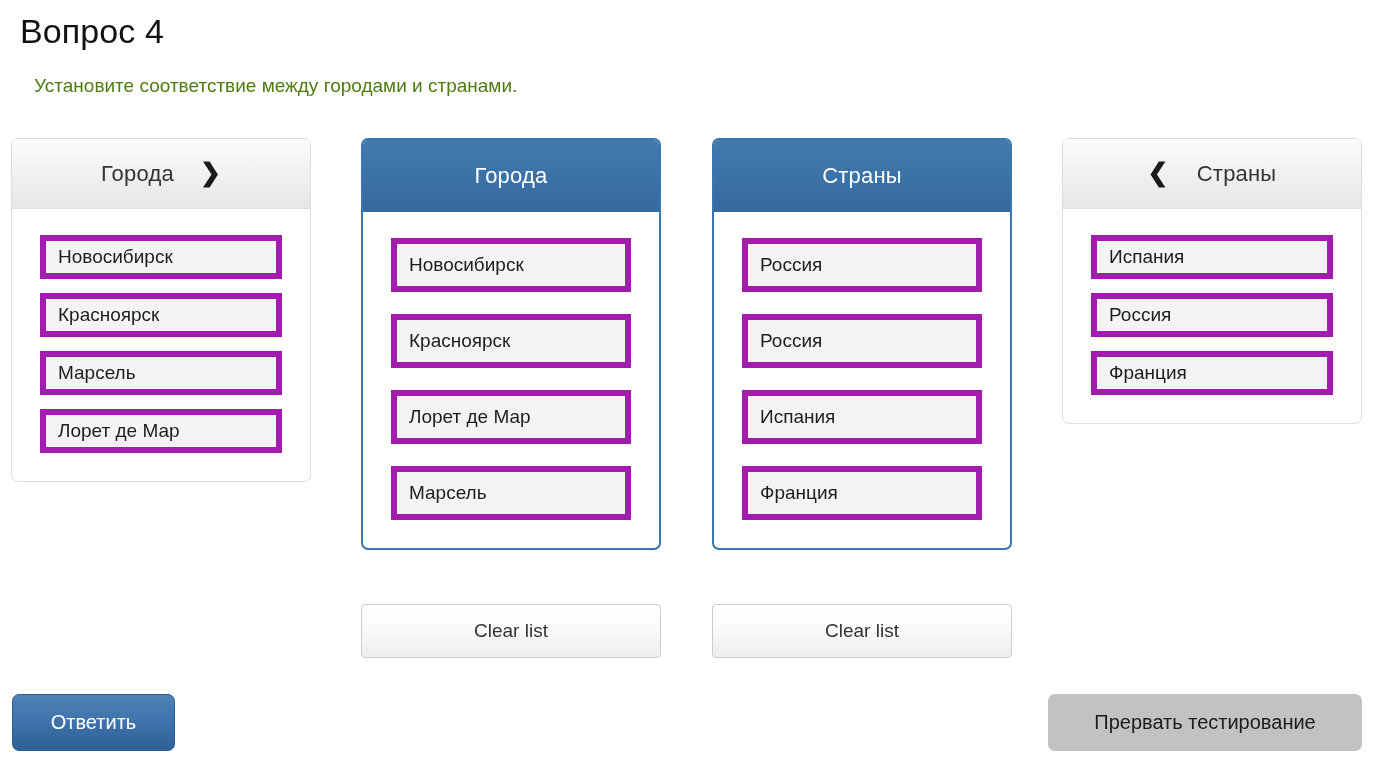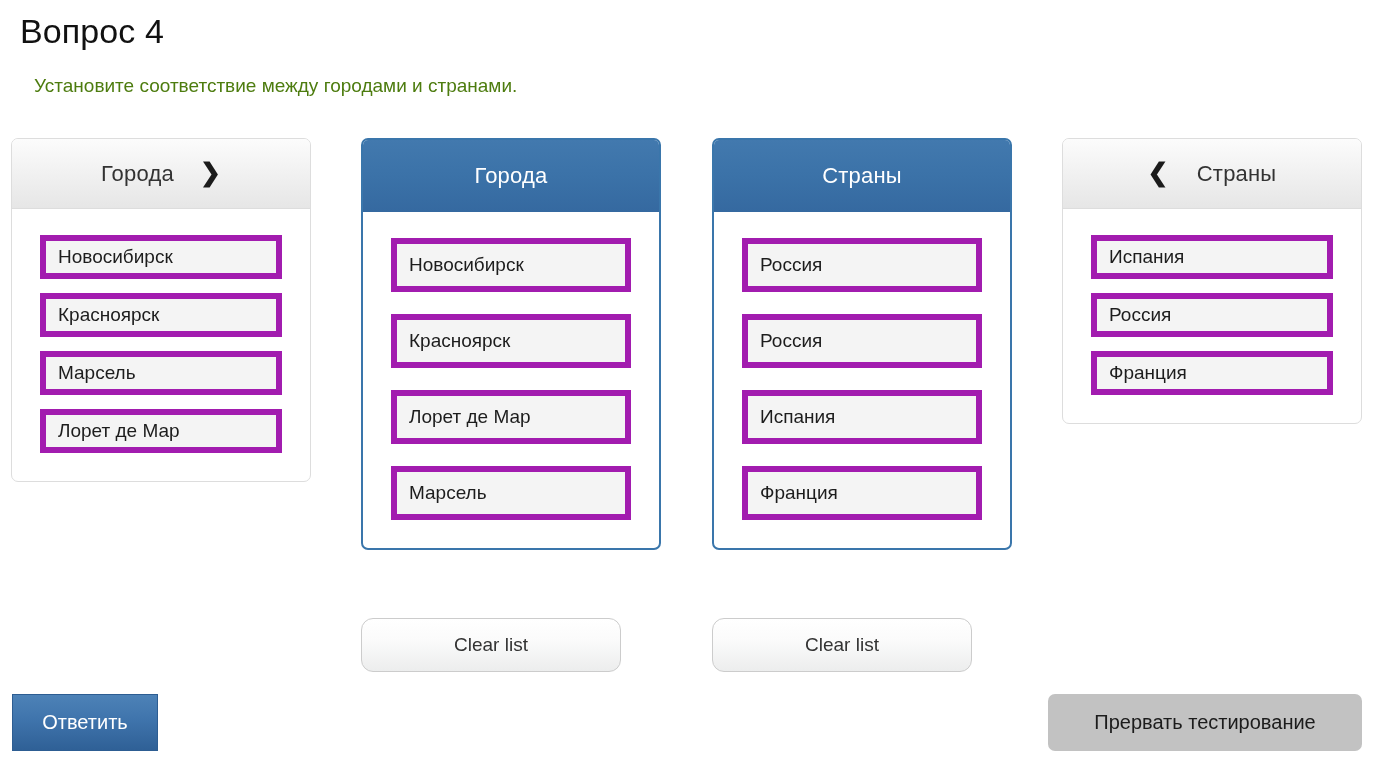--- a/index.html
+++ b/index.html
@@ -120,48 +120,48 @@
   }
   .list-item + .list-item { margin-top: 14px; }
 
   .items-compact .list-item { height: 44px; }
   .items-roomy   .list-item { height: 54px; }
   .items-roomy .list-item + .list-item { margin-top: 22px; }
 
   
   .clear-btn {
     position: absolute;
-    top: 480px;
-    width: 260px;
+    top: 466px;
+    width: 300px;
     height: 54px;
     box-sizing: border-box;
     border: 1px solid #cccccc;
-    border-radius: 12px;
+    border-radius: 4px;
     background: linear-gradient(to bottom, #ffffff 0%, #fbfbfb 40%, #eceded 100%);
     font-family: "Liberation Sans", sans-serif;
     font-size: 19px;
     color: #333333;
     display: flex;
     align-items: center;
     justify-content: center;
     cursor: pointer;
   }
   .clear-col-2 { left: 361px; }
   .clear-col-3 { left: 712px; }
 
   
   .submit-btn {
     position: absolute;
     left: 12px;
     top: 694px;
-    width: 146px;
+    width: 163px;
     height: 57px;
     box-sizing: border-box;
     border: 1px solid #2d5d92;
-    border-radius: 0;
+    border-radius: 7px;
     background: linear-gradient(to bottom, #4d82b7 0%, #3f74ac 45%, #2f6096 100%);
     color: #ffffff;
     font-family: "Liberation Sans", sans-serif;
     font-size: 20px;
     display: flex;
     align-items: center;
     justify-content: center;
     cursor: pointer;
   }
   .abort-btn {

